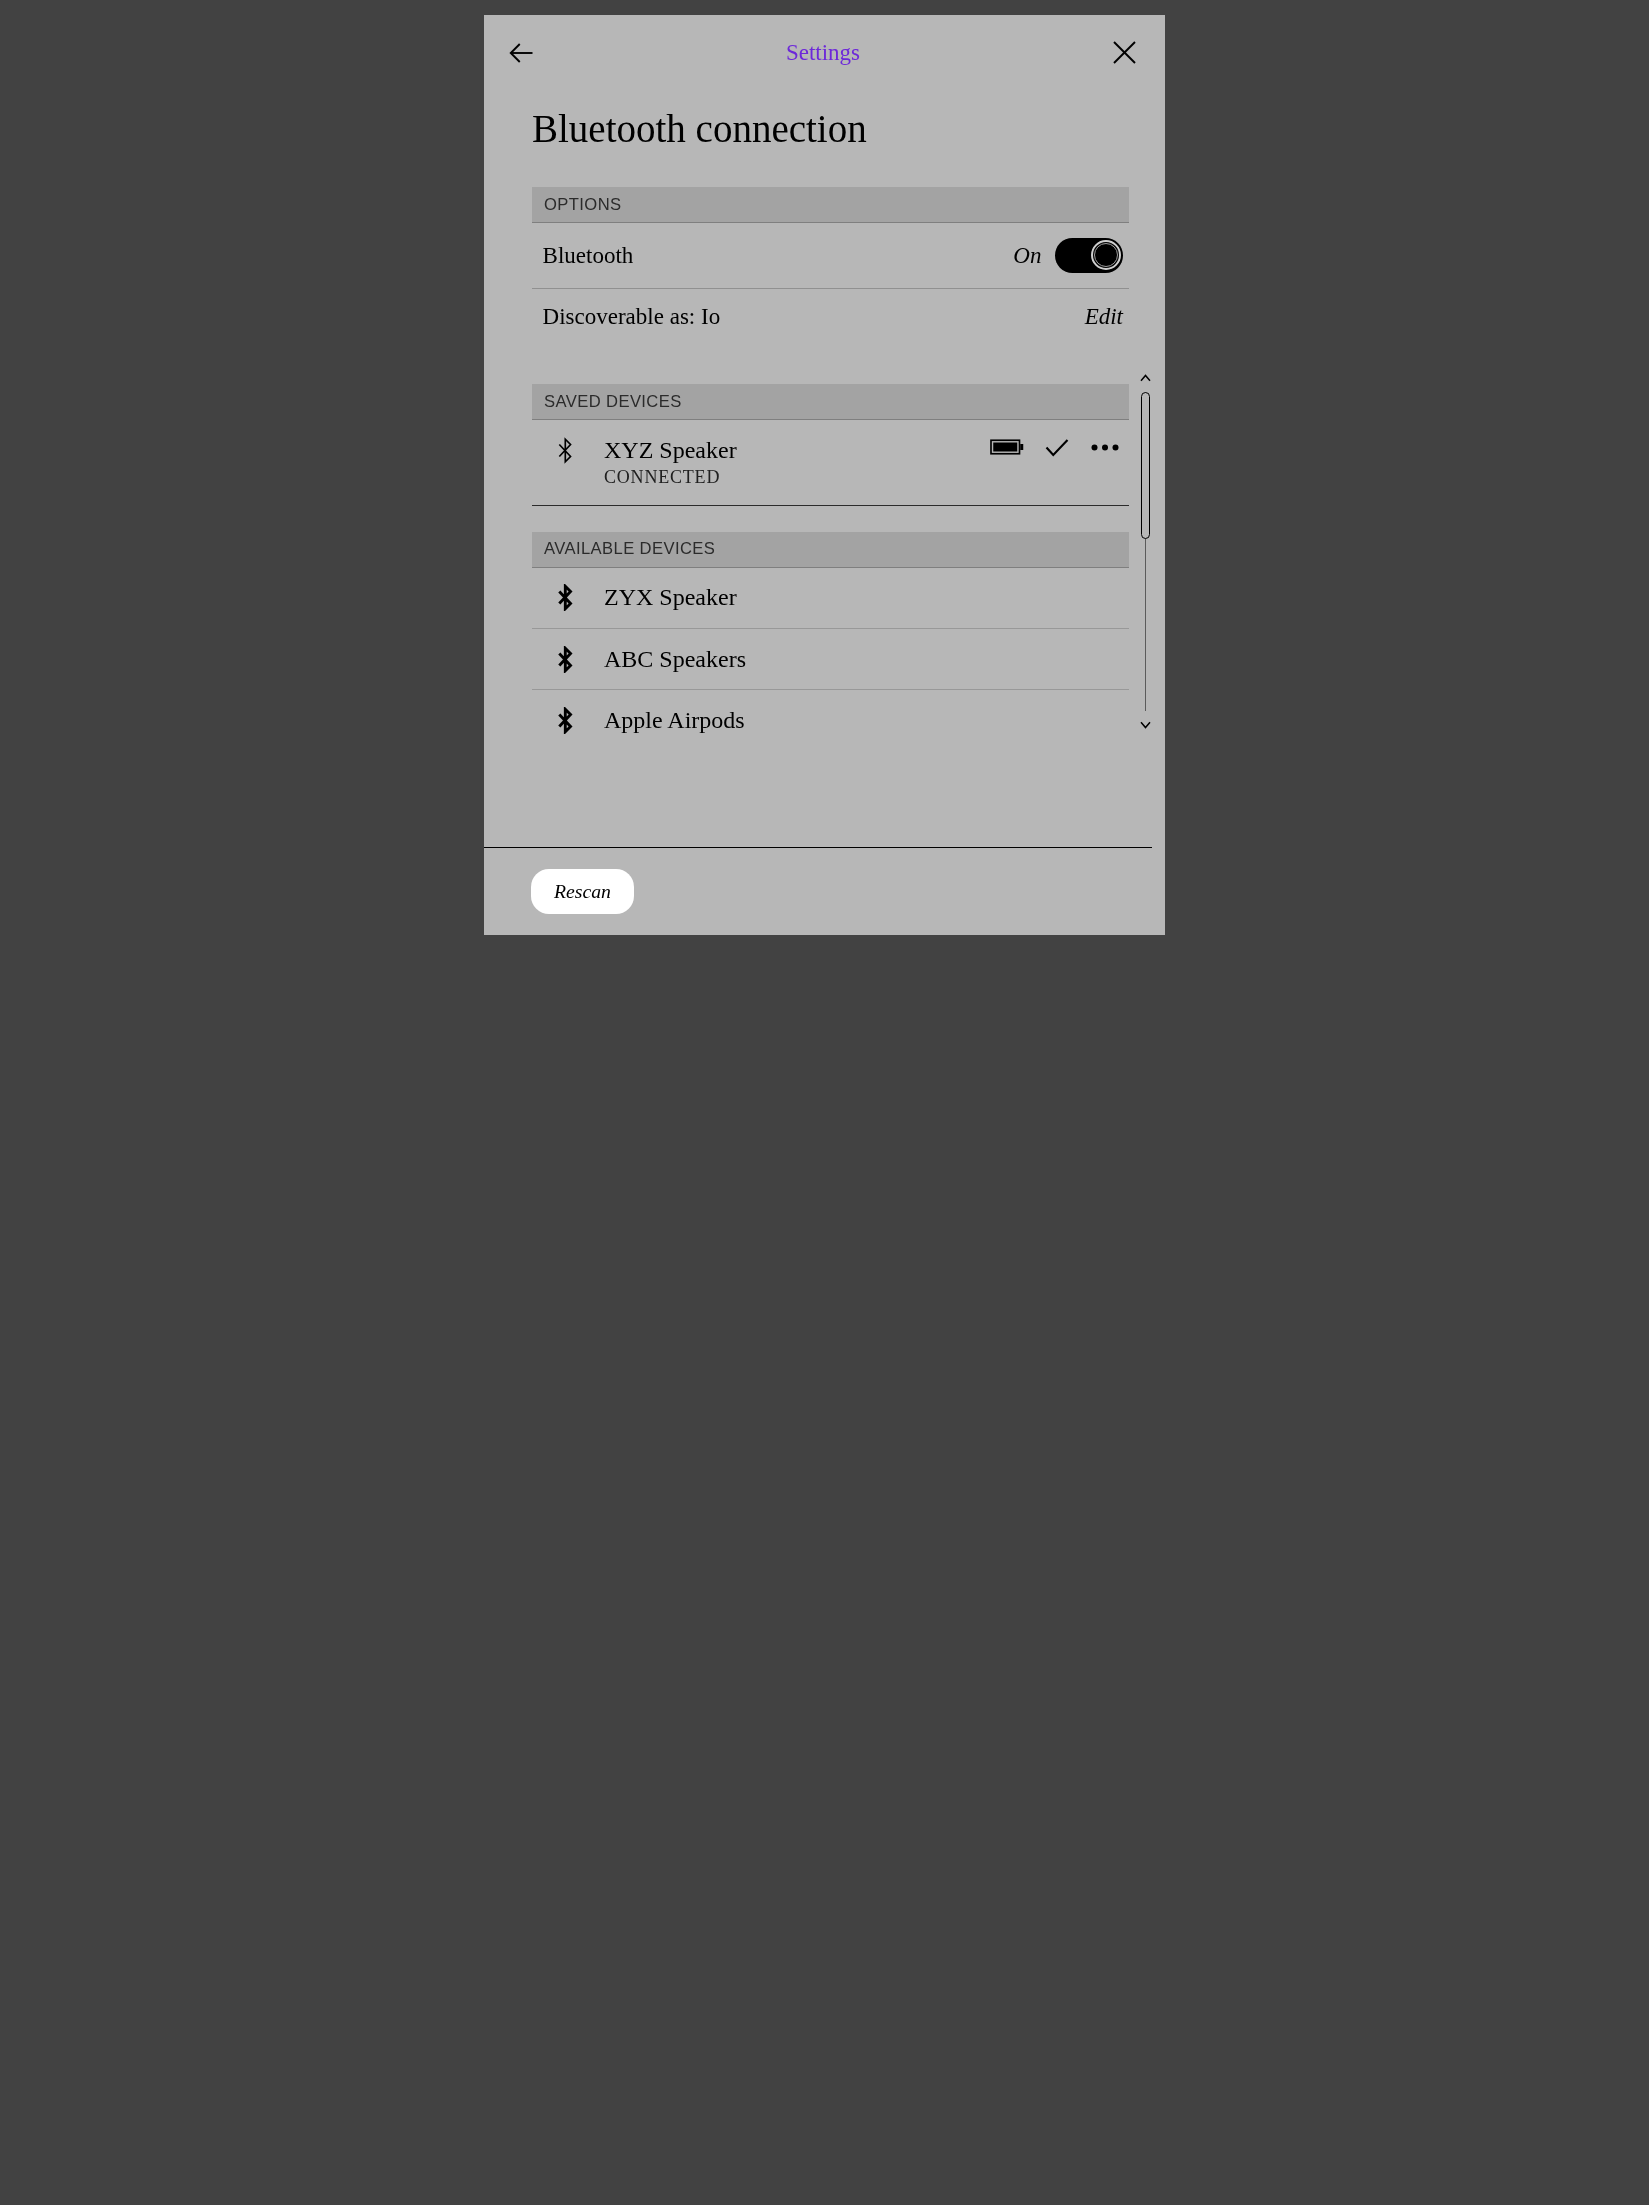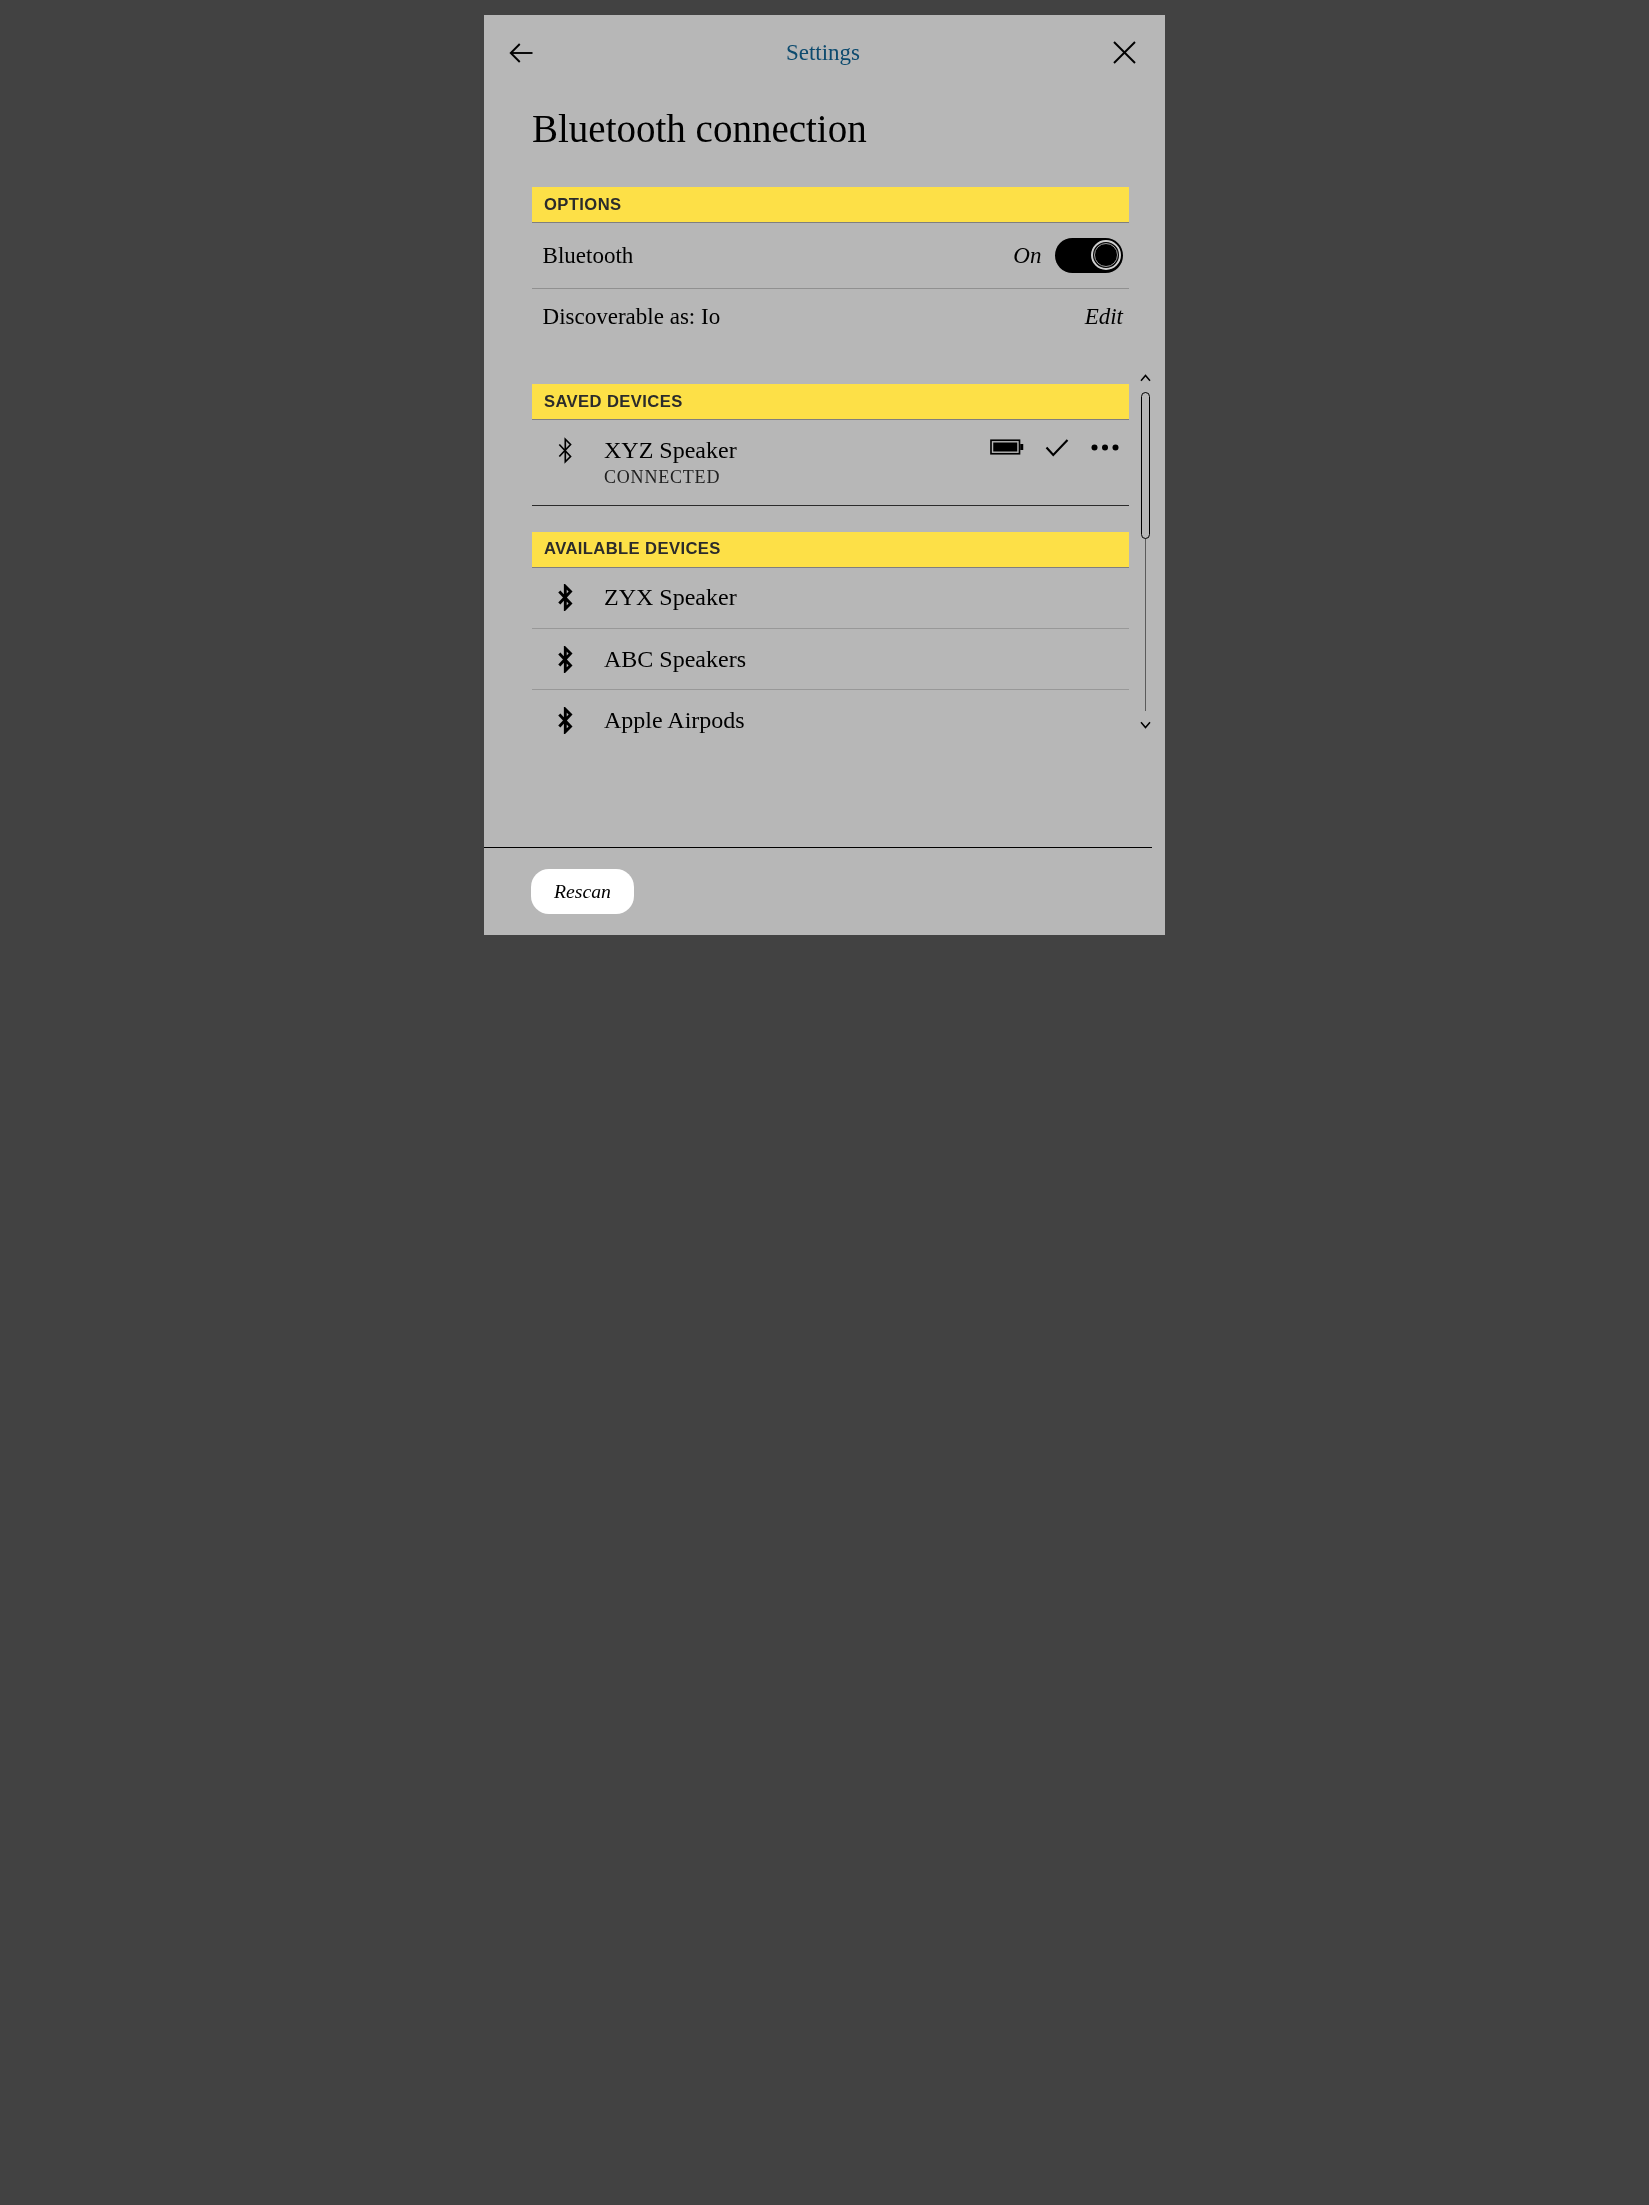--- a/index.html
+++ b/index.html
@@ -28,21 +28,21 @@
     .titlebar {
       display: flex;
       align-items: center;
       justify-content: space-between;
       padding: 21px 24px 21px 21px;
     }
     .titlebar .t-center {
       flex: 1;
       text-align: center;
       font-size: 23px;
-      color: #0c4a6e;
+      color: #6d28d9;
       font-family: Georgia, serif;
     }
     .icon-btn {
       width: 33px;
       height: 33px;
       display: flex;
       align-items: center;
       justify-content: center;
       cursor: pointer;
     }
@@ -51,25 +51,25 @@
       margin-top: 16px;
     }
     .page-title {
       font-size: 39px;
       color: #000;
       font-weight: normal;
       font-family: Georgia, serif;
       margin: 7.6px 0 36px 0;
     }
     .section-hdr {
-      background: #fde047;
+      background: #a3a3a3;
       border-bottom: 1.5px solid #7f7f7f;
       padding: 7.6px 12px;
       font-family: 'Helvetica Neue', Arial, sans-serif;
-      font-weight: 700;
+      font-weight: 400;
       letter-spacing: 0.4px;
       font-size: 16.6px;
       color: #2b2b2b;
     }
     .row {
       display: flex;
       align-items: center;
       justify-content: space-between;
       padding: 15px 6px 15px 10.6px;
       border-bottom: 1.1px solid #909090;

